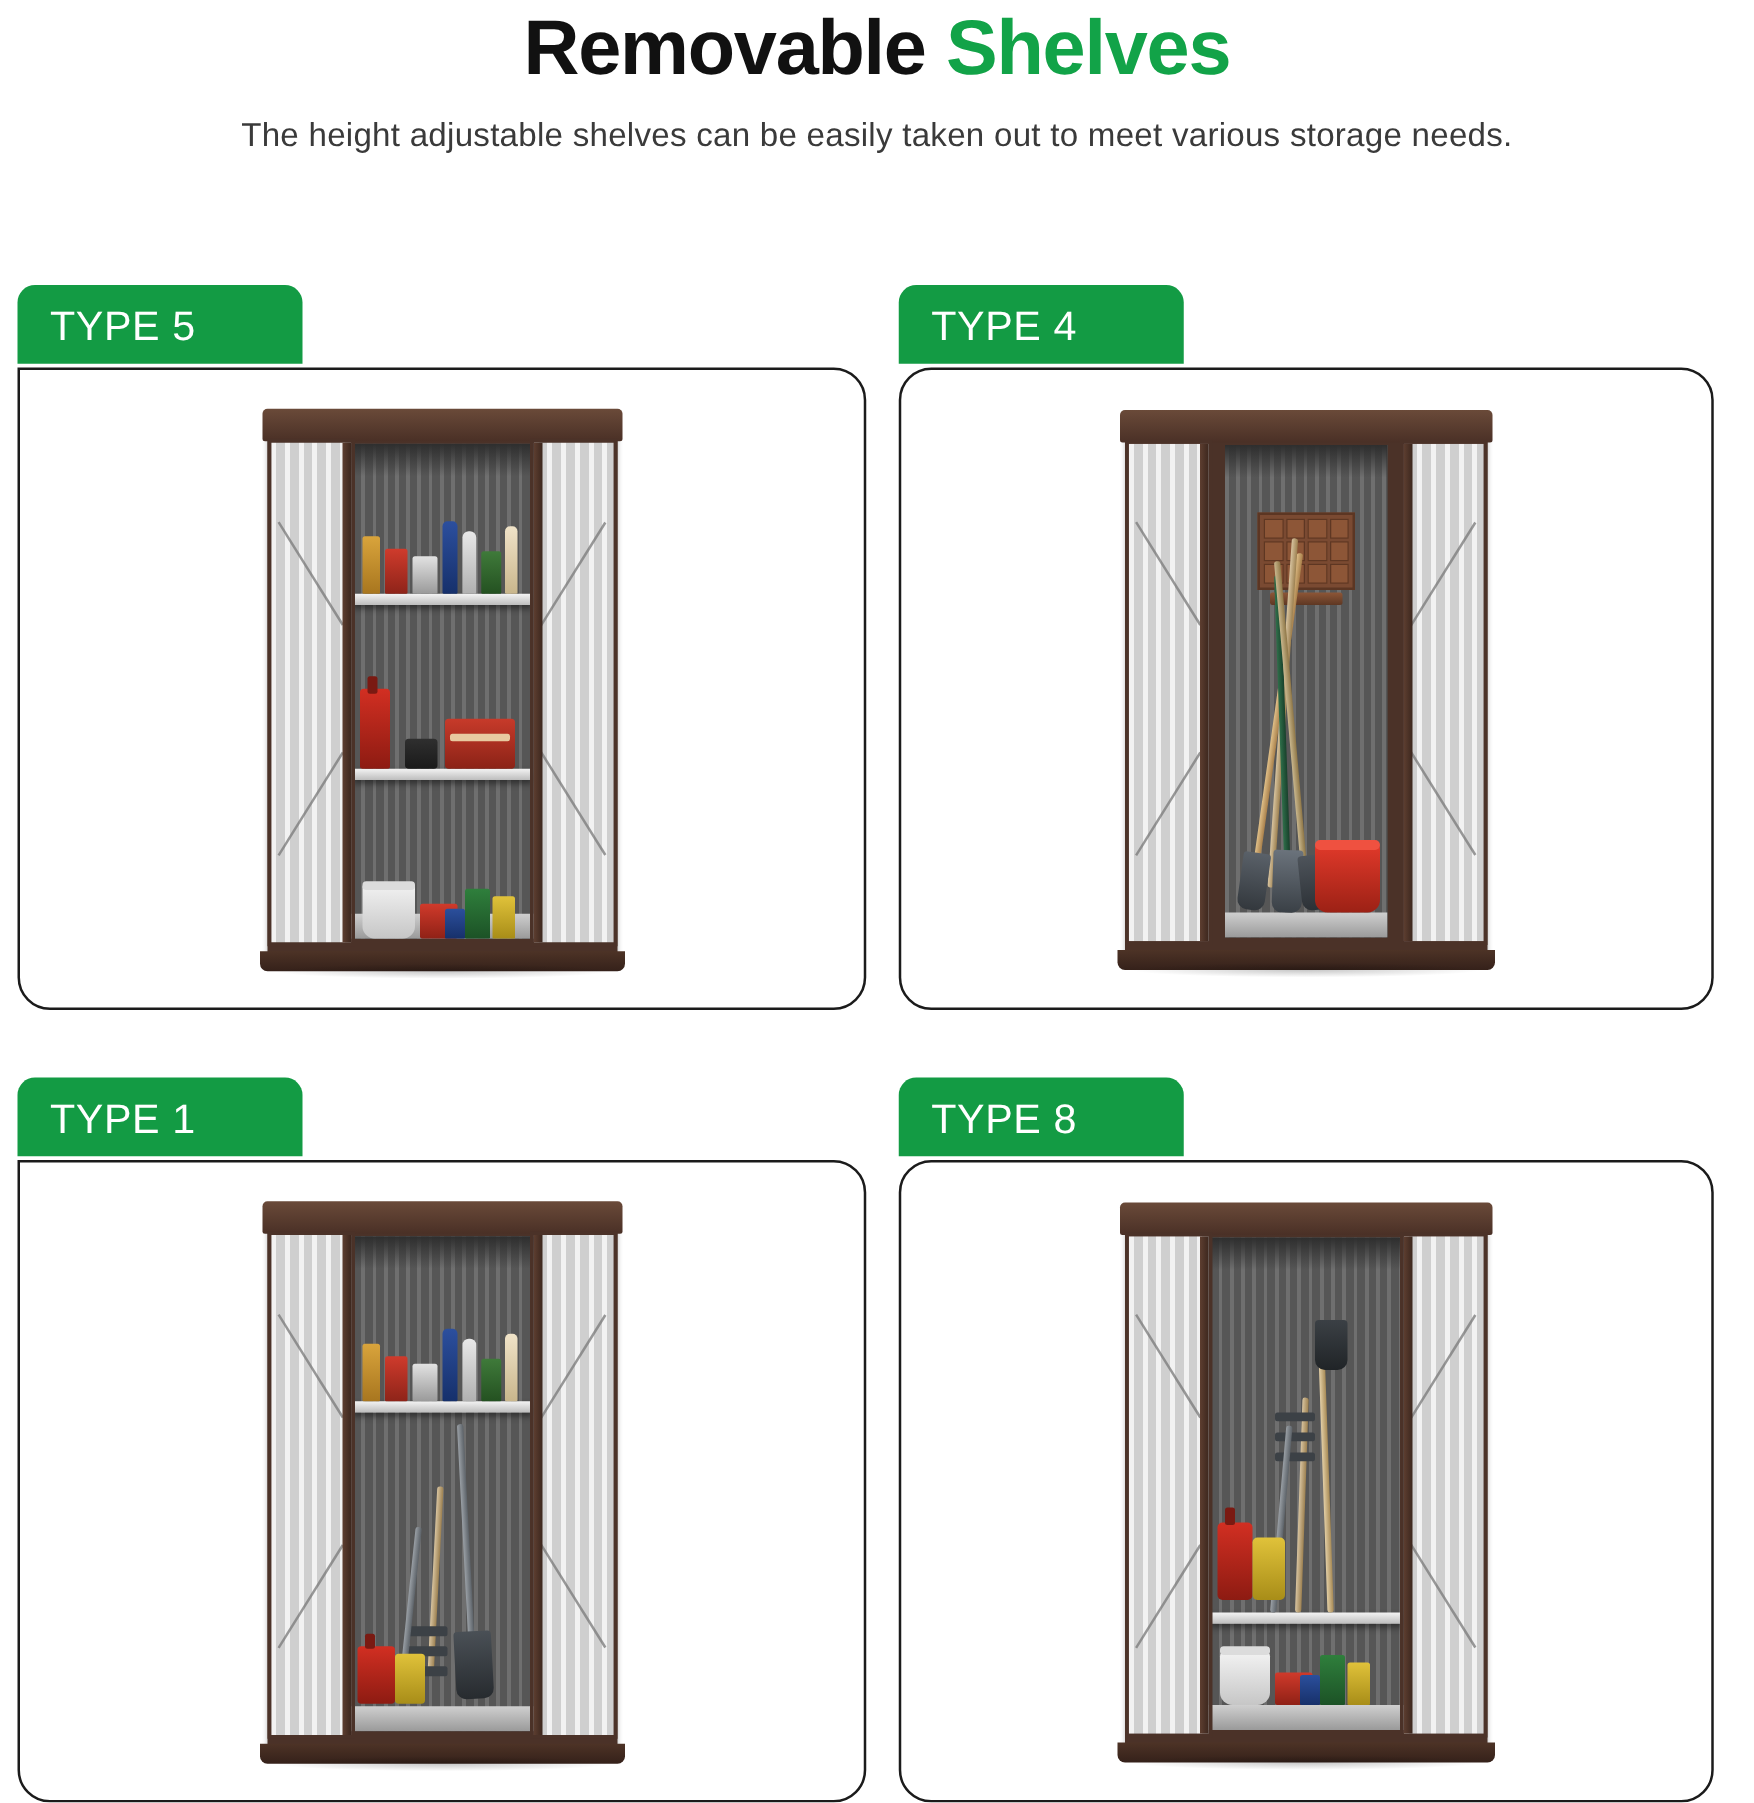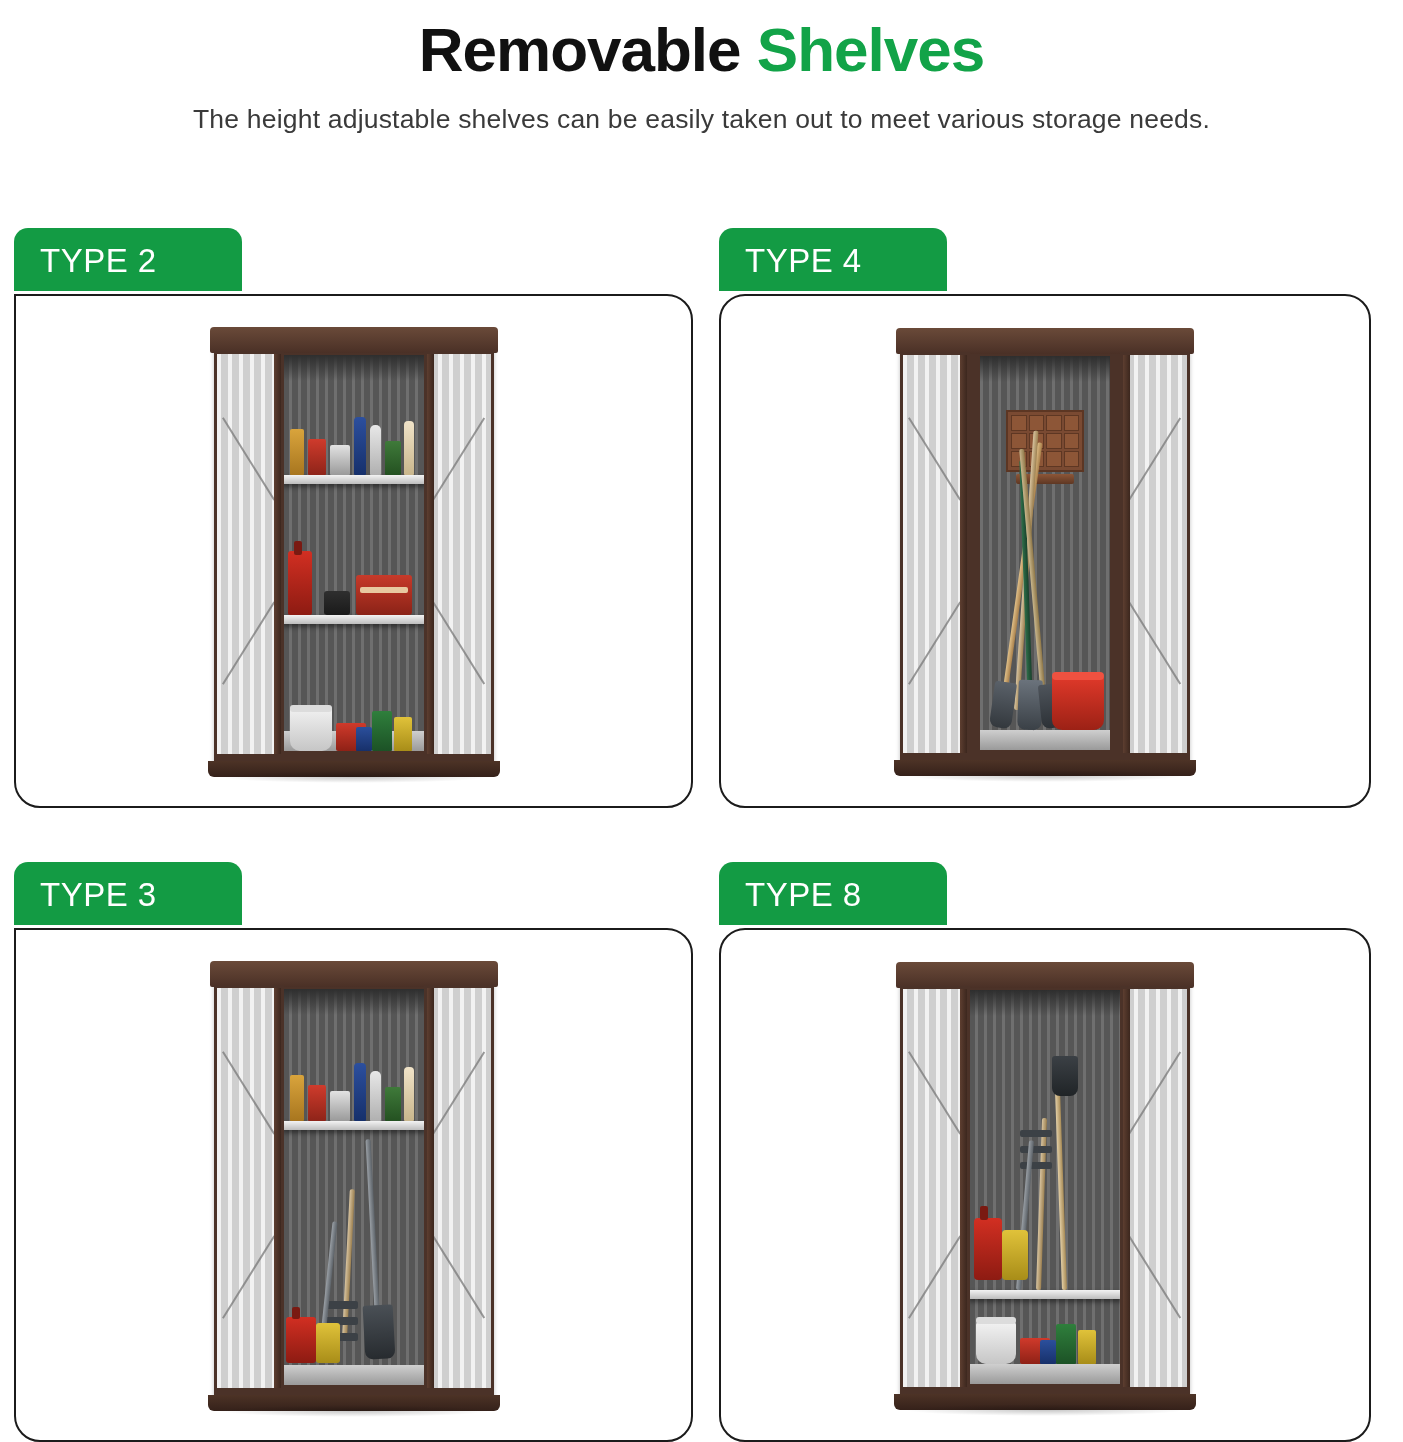--- a/index.html
+++ b/index.html
@@ -14,21 +14,21 @@
     position: relative;
     overflow: hidden;
   }
   .page {
     width: 1403px;
     height: 1442px;
     position: relative;
   }
   
   .header {
-    padding-top: 17px;
+    padding-top: 6px;
     text-align: center;
   }
   .title {
     font-size: 62px;
     font-weight: bold;
     letter-spacing: -1px;
     line-height: 1.05;
     color: #111111;
     margin: 0;
   }
@@ -238,21 +238,21 @@
 <div class="page">
 
   <div class="header">
     <h1 class="title"><span>Removable </span><span class="accent">Shelves</span></h1>
     <p class="subtitle">The height adjustable shelves can be easily taken out to meet various storage needs.</p>
   </div>
 
   <div class="grid">
 
     <div class="card">
-      <div class="tab">TYPE 2</div>
+      <div class="tab">TYPE 5</div>
       <div class="frame nw-square">
         <div class="shed-wrap">
           <div class="shed">
             <div class="shed-frame"></div>
             <div class="shed-lid"></div>
             <div class="cavity">
               <div class="cavity-back"></div>
               <div class="cavity-top-shadow"></div>
               <div class="cavity-floor"></div>
 
@@ -348,21 +348,21 @@
                 <div class="door-edge"></div>
             </div>
             <div class="shed-base"></div>
             <div class="shed-shadow"></div>
           </div>
         </div>
       </div>
     </div>
 
     <div class="card">
-      <div class="tab">TYPE 3</div>
+      <div class="tab">TYPE 1</div>
       <div class="frame nw-square">
         <div class="shed-wrap">
           <div class="shed">
             <div class="shed-frame"></div>
             <div class="shed-lid"></div>
             <div class="cavity">
               <div class="cavity-back"></div>
               <div class="cavity-top-shadow"></div>
               <div class="cavity-floor"></div>
 

